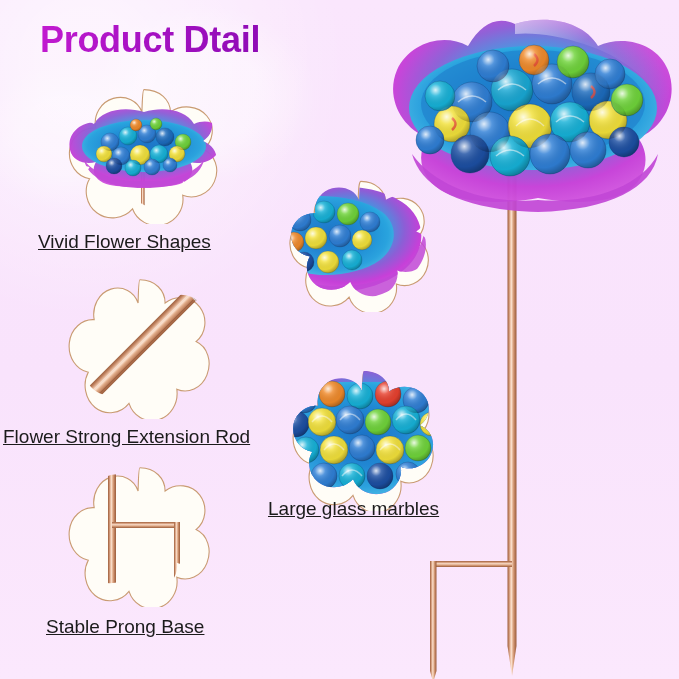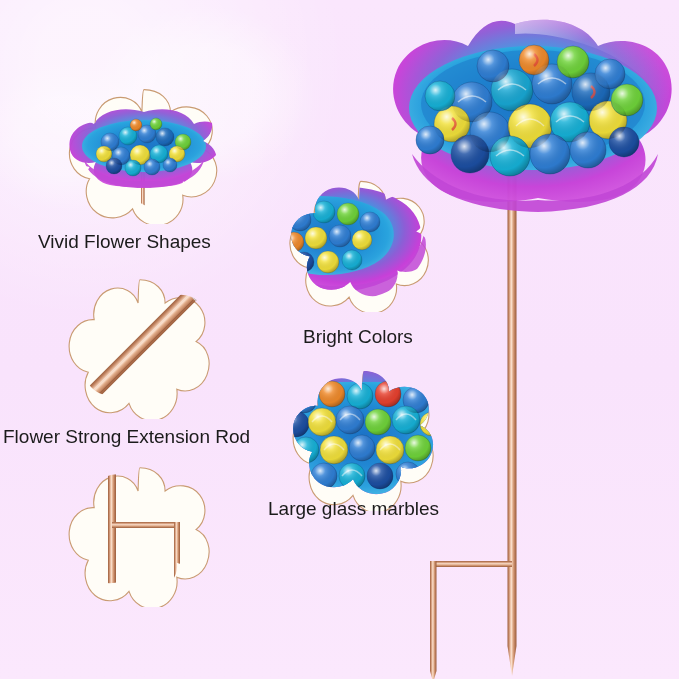--- a/index.html
+++ b/index.html
@@ -25,21 +25,21 @@
     -webkit-text-fill-color:transparent;
     white-space:nowrap;
   }
 
   
   .flower{position:absolute;}
   .flower svg{position:absolute;left:0;top:0;width:100%;height:100%;}
   .flower .clipwrap{position:absolute;left:0;top:0;width:100%;height:100%;}
 
   .caption{
-    position:absolute;color:#1b1b1b;white-space:nowrap;
+    position:absolute;color:#1b1b1b;white-space:nowrap;text-decoration:underline;
   }
 </style>
 </head>
 <body>
 
 <div id="stage">
 
   <svg width="0" height="0" style="position:absolute" aria-hidden="true">
     <defs>
 
@@ -104,20 +104,21 @@
       </linearGradient>
       <radialGradient id="marbleG" cx="35%" cy="30%" r="72%">
         <stop offset="0%" stop-color="#ffffff" stop-opacity=".85"></stop>
         <stop offset="28%" stop-color="#ffffff" stop-opacity=".18"></stop>
         <stop offset="75%" stop-color="#000000" stop-opacity=".05"></stop>
         <stop offset="100%" stop-color="#000000" stop-opacity=".28"></stop>
       </radialGradient>
     </defs>
   </svg>
 
+  <div id="title">Product Dtail</div>
 
   <svg style="position:absolute;left:352px;top:4px;width:327px;height:672px;overflow:visible" viewBox="0 0 327 672">
 
     <rect x="155.5" y="150" width="9" height="492" fill="url(#copperV)"></rect>
     <path d="M155.5 642 L160 672 L164.5 642 Z" fill="url(#copperV)"></path>
 
     <g>
       <rect x="78" y="557" width="82" height="6" fill="url(#copperH)"></rect>
       <rect x="78" y="557" width="6.5" height="110" fill="url(#copperV)"></rect>
       <path d="M78 667 L81.2 678 L84.5 667 Z" fill="url(#copperV)"></path>
@@ -320,20 +321,21 @@
           <path d="M44 128 L48 142 L52 128 Z" fill="url(#copperV)"></path>
 
           <rect x="48" y="60" width="68" height="6" fill="url(#copperH)"></rect>
 
           <rect x="110" y="60" width="6" height="76" fill="url(#copperV)"></rect>
           <path d="M110 136 L113 145 L116 136 Z" fill="url(#copperV)"></path>
         </g>
       </svg>
     </div>
   </div>
+  <div class="caption" style="left:46px;top:616px;font-size:19px">Stable Prong Base</div>
 
   <div class="flower" style="left:286px;top:176px;width:150px;height:136px">
     <svg viewBox="0 0 150 136" preserveAspectRatio="none">
       <path d="M75,5.4 C90,5.4 99.8,15.5 99.8,27.2 C110.3,19.4 125.1,20.9 133.1,31
                C141.1,41.1 139.4,55.8 129.3,63.3 C140.9,68.3 145.4,82.2 140.1,94.7
                C134.8,107.1 121.3,112.6 110.3,107.9 C112.3,121.1 104,134 91.5,136.7
                C79,139.5 67.2,132.9 63.1,121.1 C54.7,131.2 39.6,132.9 29.6,125.1
                C19.6,117.3 16.9,102.5 22.9,92 C10.9,89.8 2.6,77.7 4.1,64.5
                C5.6,51.4 16.6,42 28.7,42.8 C26.2,30.4 33.4,17.5 45.2,14.1
                C57,10.7 68.3,16.4 72.1,27.2 C72.5,15.5 72.5,5.4 75,5.4 Z" fill="#fffdf7" stroke="#c99b72" stroke-width="1.1"></path>
@@ -369,21 +371,20 @@
             <circle cx="76" cy="64" r="10" fill="url(#marbleG)"></circle>
           <circle cx="18" cy="86" r="10" fill="url(#marbleG)"></circle>
             <circle cx="42" cy="86" r="11" fill="url(#marbleG)"></circle>
           <circle cx="66" cy="84" r="10" fill="url(#marbleG)"></circle>
         </g>
         <path d="M-10,96 C20,112 70,116 104,100 C124,90 134,74 138,58
                  C146,80 128,106 96,118 C58,132 6,128 -12,112 Z" fill="#c147d6" opacity=".85"></path>
       </svg>
     </div>
   </div>
-  <div class="caption" style="left:303px;top:326px;font-size:19px">Bright Colors</div>
 
   <div class="flower" style="left:288px;top:366px;width:152px;height:145px">
     <svg viewBox="0 0 152 145" preserveAspectRatio="none">
       <path d="M76,5.8 C91.2,5.8 101.1,16.6 101.1,29 C111.7,20.7 127.7,22.3 135.8,33.1
                C143.9,43.9 142.2,59.6 132,67.6 C143.7,72.9 148.2,87.8 142.9,101.1
                C137.6,114.4 123.9,120.2 112.8,115.2 C114.8,129.3 106.4,143 93.7,145.9
                C81.1,148.9 69.1,141.8 65,129.3 C56.5,140.1 41.2,141.8 31.1,133.5
                C21,125.2 18.2,109.4 24.3,98.2 C12.2,95.9 3.8,83 5.3,68.9
                C6.8,54.9 18,44.9 30.2,45.7 C27.7,32.5 35,18.7 46.9,15.1
                C58.8,11.5 70.3,17.6 74.1,29 C74.5,16.6 74.5,5.8 76,5.8 Z" fill="#fffdf7" stroke="#c99b72" stroke-width="1.1"></path>

